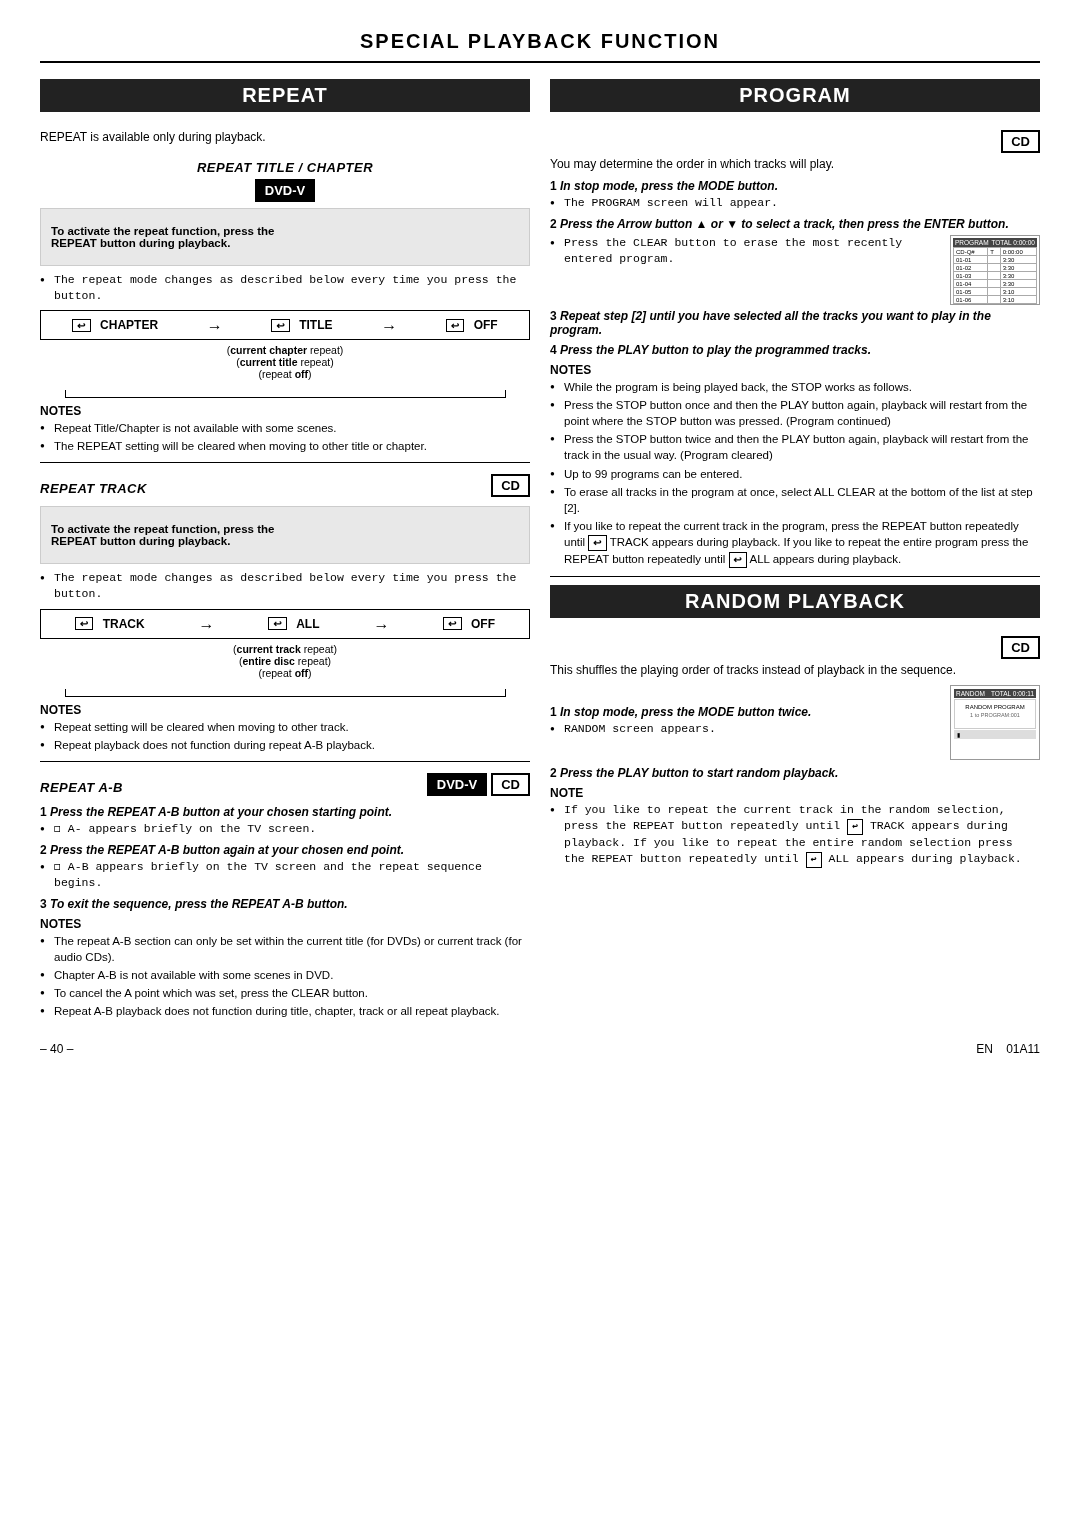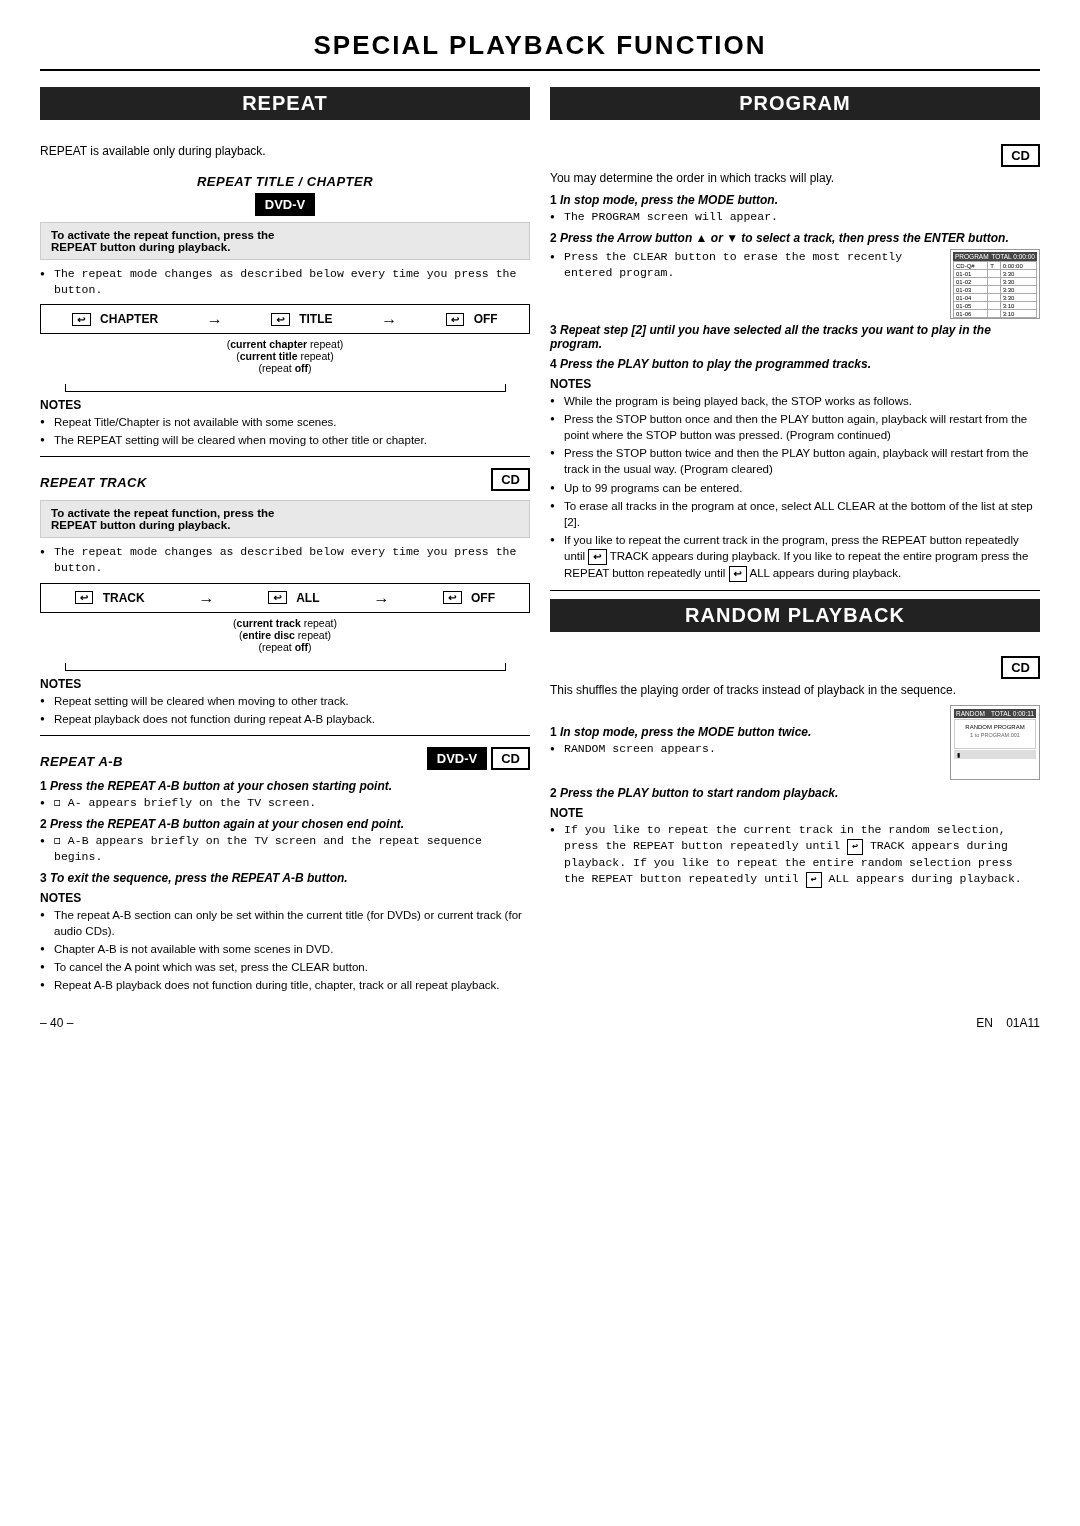--- a/index.html
+++ b/index.html
@@ -7,21 +7,21 @@
       background: #fff;
       font-family: Arial, Helvetica, sans-serif;
       font-size: 12px;
       color: #000;
       width: 1080px;
       min-height: 1526px;
       padding: 30px 40px 30px 40px;
     }
     .page-title {
       text-align: center;
-      font-size: 26px;
+      font-size: 20px;
       font-weight: bold;
       letter-spacing: 2px;
       border-bottom: 2px solid #000;
       padding-bottom: 8px;
       margin-bottom: 16px;
     }
     .two-col {
       display: flex;
       gap: 20px;
       align-items: flex-start;
@@ -34,21 +34,21 @@
       flex: 1;
       min-width: 0;
     }
     .section-header {
       background: #555;
       color: #fff;
       text-align: center;
       font-size: 20px;
       font-weight: bold;
       padding: 5px 10px;
-      margin-bottom: 24px;
+      margin-bottom: 18px;
       letter-spacing: 1px;
     }
     .section-header.dark {
       background: #222;
     }
     .subsection-title {
       font-style: italic;
       font-weight: bold;
       font-size: 13px;
       margin: 10px 0 4px 0;
@@ -66,21 +66,21 @@
     .badge-cd {
       border: 2px solid #000;
       font-weight: bold;
       font-size: 13px;
       padding: 2px 8px;
       display: inline-block;
     }
     .gray-box {
       background: #e8e8e8;
       border: 1px solid #ccc;
-      padding: 6px 10px;
+      padding: 16px 10px;
       margin: 6px 0;
       font-size: 11.5px;
     }
     .gray-box .bold-line {
       font-weight: bold;
       font-size: 11.5px;
     }
     .repeat-diagram {
       border: 1.5px solid #000;
       display: flex;

